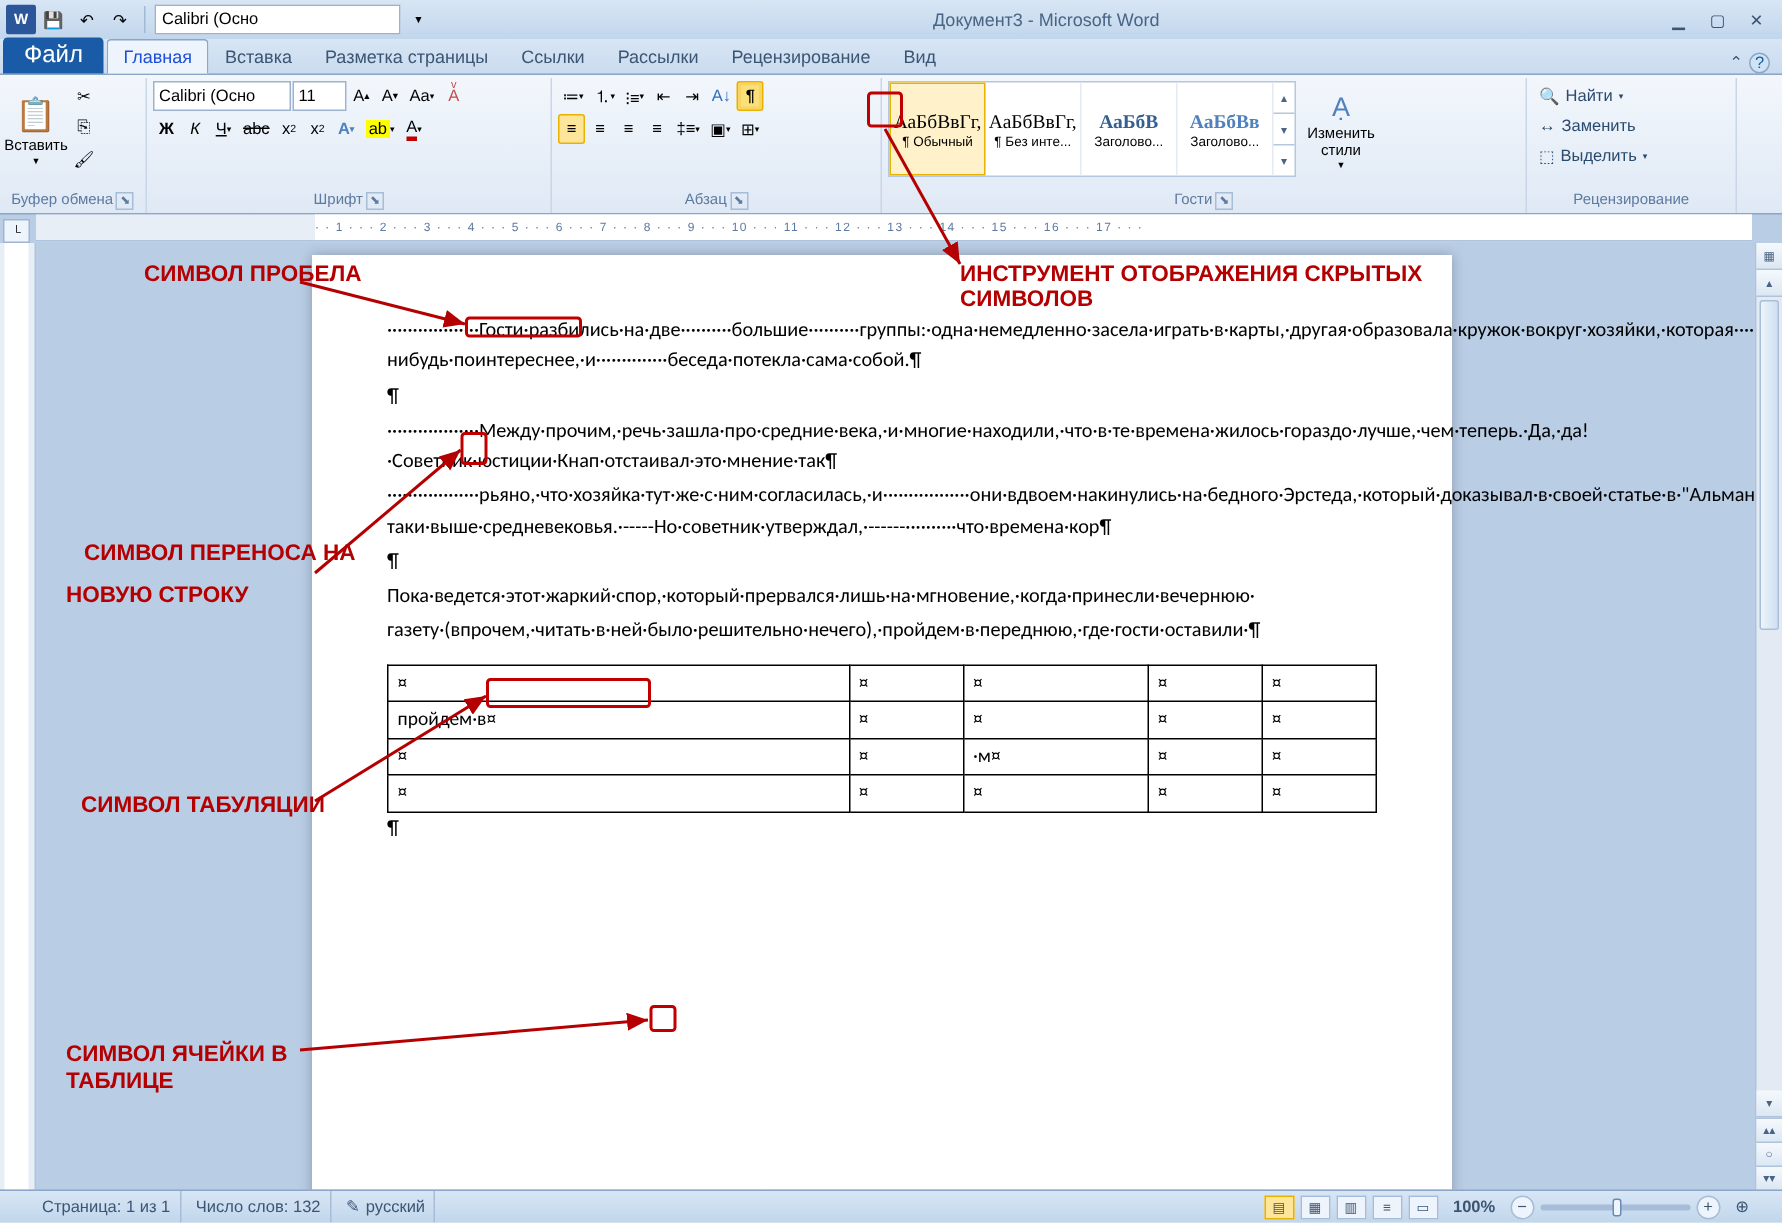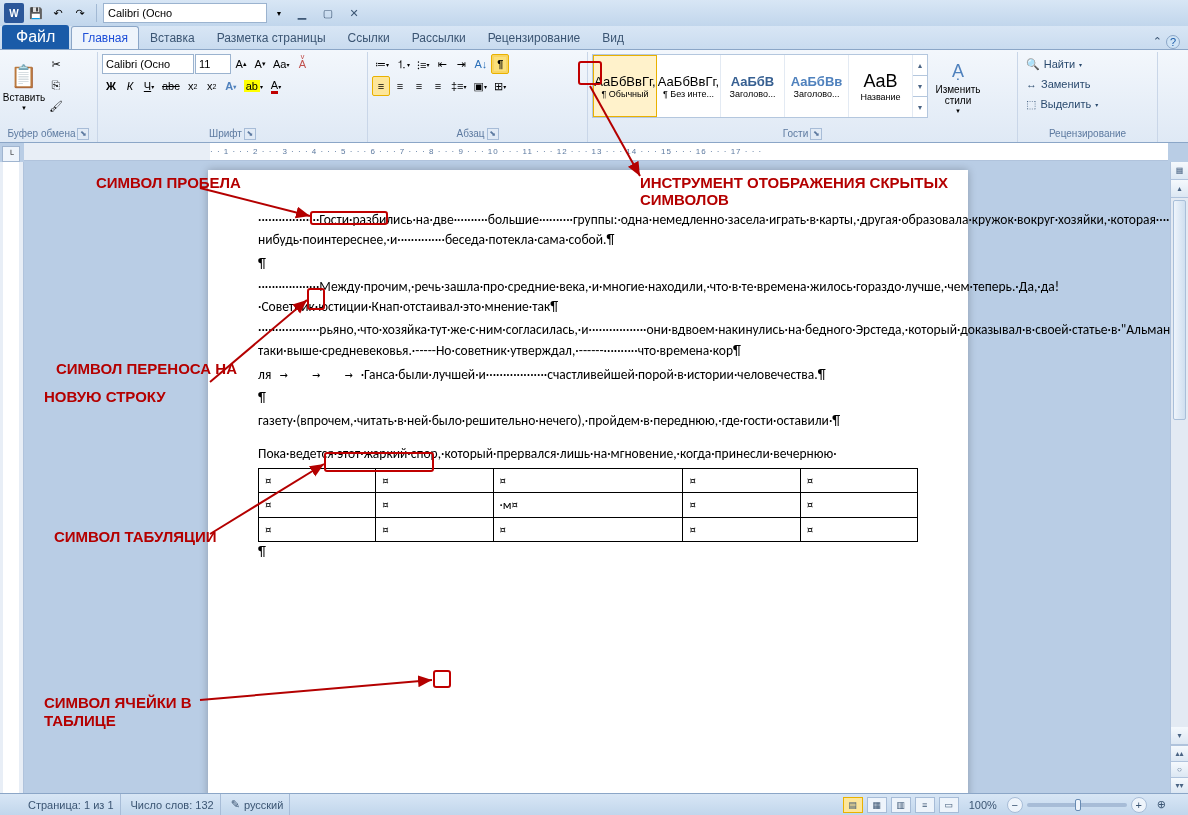--- a/index.html
+++ b/index.html
@@ -35,21 +35,21 @@
 .rbtn.active { background:#fde69a; border-color:#e9b100; }
 .rbtn.pilcrow-active { background:#fbe07a; border:1px solid #e9b100; box-shadow:0 0 0 2px #f8d563 inset; }
 .fsel { height:20px; font-size:11px; border:1px solid #9bb3cf; padding:0 3px; background:#fff; }
 .fsel.name { width:92px; }
 .fsel.size { width:36px; }
 
 
 .styles-gallery { display:flex; gap:0; height:64px; border:1px solid #b4c7de; background:#fff; }
 .style-item { width:64px; border-right:1px solid #e3eaf3; display:flex; flex-direction:column; align-items:center; justify-content:center; font-size:9px; cursor:pointer; padding:2px; text-align:center; }
 .style-item.active { border:1px solid #e9b100; background:#fff2cb; }
-.style-item .sample { font-size:13px; font-family:Liberation Sans, sans-serif; }
+.style-item .sample { font-size:13px; font-family:Liberation Serif, serif; }
 .style-scroller { width:14px; display:flex; flex-direction:column; }
 .style-scroller .sbtn { flex:1; border-top:1px solid #b4c7de; display:flex; align-items:center; justify-content:center; cursor:pointer; font-size:8px; color:#4a6484; }
 .style-scroller .sbtn:first-child { border-top:none; }
 
 
 .edit-group .link { display:flex; gap:4px; align-items:center; font-size:11px; color:#2a4a6e; cursor:pointer; height:20px; padding:0 4px; }
 
 
 .ruler-h { height:18px; background:#e8eef6; border-bottom:1px solid #b0c3dc; position:relative; margin-left:24px; margin-right:20px; }
 .ruler-h-track { position:absolute; left:186px; right:0; top:0; bottom:0; background:#fff; font-size:8px; color:#5d7aa0; display:flex; align-items:center; letter-spacing:1px; overflow:hidden; }
@@ -97,20 +97,21 @@
 <div class="titlebar">
   <div class="qat">
     <div class="btn" style="background:#2b579a;color:#fff;font-weight:bold;font-size:10px;">W</div>
     <div class="btn">💾</div>
     <div class="btn">↶</div>
     <div class="btn">↷</div>
     <div class="sep"></div>
     <input class="font-sel" value="Calibri (Осно" style="">
     <span class="btn" style="font-size:7px;">▼</span>
   </div>
+  <div class="title">Документ3 - Microsoft Word</div>
   <div class="winctrl">
     <div class="btn">▁</div>
     <div class="btn">▢</div>
     <div class="btn">✕</div>
   </div>
 </div>
 
 <div class="ribbon-tabs">
   <div class="file-tab">Файл</div>
   <div class="rtab active">Главная</div>
@@ -270,24 +271,20 @@
             <span class="sample">АаБбВвГг,</span>
             <span>¶ Без инте...</span>
           </div>
         <div class="style-item">
             <span class="sample" style="color:#365f91;font-weight:bold;">АаБбВ</span>
             <span>Заголово...</span>
           </div>
         <div class="style-item">
             <span class="sample" style="color:#4f81bd;font-weight:bold;">АаБбВв</span>
             <span>Заголово...</span>
-          </div>
-        <div class="style-item">
-            <span class="sample" style="font-size:18px;">АаВ</span>
-            <span>Название</span>
           </div>
         <div class="style-scroller">
           <div class="sbtn">▴</div>
           <div class="sbtn">▾</div>
           <div class="sbtn">▾</div>
         </div>
       </div>
       <div class="rbtn large" style="width:56px;">
         <span style="font-size:18px;color:#4f81bd;">Ạ</span>
         <span style="text-align:center;">Изменить стили</span>
@@ -331,28 +328,34 @@
 <div class="workspace">
   <div class="ruler-v">
       <div class="ruler-v-track"></div>
     </div>
   <div class="doc-scroll">
     <div class="page">
       <p class="para">··················Гости·разбились·на·две··········большие··········группы:·одна·немедленно·засела·играть·в·карты,·другая·образовала·кружок·вокруг·хозяйки,·которая··············предложила·"придумать·что-нибудь·поинтереснее,·и··············беседа·потекла·сама·собой.¶</p>
       <p>¶</p>
       <p class="para">··················Между·прочим,·речь·зашла·про·средние·века,·и·многие·находили,·что·в·те·времена·жилось·гораздо·лучше,·чем·теперь.·Да,·да!·Советник·юстиции·Кнап·отстаивал·это·мнение·так¶</p>
       <p class="para">··················рьяно,·что·хозяйка·тут·же·с·ним·согласилась,·и·················они·вдвоем·накинулись·на·бедного·Эрстеда,·который·доказывал·в·своей·статье·в·"Альманахе",·что·наша·эпоха·кое·в·чем·все-таки·выше·средневековья.·-----Но·советник·утверждал,·------··········что·времена·кор¶</p>
-      <p class="para"><span>ля</span><span class="tabarrow">&nbsp;→&nbsp;&nbsp;&nbsp;→&nbsp;&nbsp;&nbsp;→&nbsp;</span><span>·Ганса·были·лучшей·и··················счастливейшей·порой·в·истории·человечества.¶</span></p>
       <p>¶</p>
+      <p class="para">Пока·ведется·этот·жаркий·спор,·который·прервался·лишь·на·мгновение,·когда·принесли·вечернюю·</p>
       <p class="para" style="margin-bottom:12px;">газету·(впрочем,·читать·в·ней·было·решительно·нечего),·пройдем·в·переднюю,·где·гости·оставили·¶</p>
-      <p class="para">Пока·ведется·этот·жаркий·спор,·который·прервался·лишь·на·мгновение,·когда·принесли·вечернюю·</p>
       <table>
         <tbody>
             <tr>
               <td>¤</td>
+              <td>¤</td>
+              <td>¤</td>
+              <td>¤</td>
+              <td>¤</td>
+            </tr>
+        <tr>
+              <td>пройдем·в¤</td>
               <td>¤</td>
               <td>¤</td>
               <td>¤</td>
               <td>¤</td>
             </tr>
         <tr>
               <td>¤</td>
               <td>¤</td>
               <td>·м¤</td>
               <td>¤</td>
@@ -418,20 +421,20 @@
   <div class="cell">
       <span>✎</span>
       <span>русский</span>
     </div>
   <div class="spacer"></div>
   <div class="viewbtn active">▤</div>
   <div class="viewbtn">▦</div>
   <div class="viewbtn">▥</div>
   <div class="viewbtn">≡</div>
   <div class="viewbtn">▭</div>
-  <span style="margin:0 6px;">100%</span>
+  <span style="margin:0 6px;font-weight:bold;">100%</span>
   <div class="zb">−</div>
   <div class="zoom-slider">
       <div class="knob"></div>
     </div>
   <div class="zb">+</div>
   <span style="margin-left:6px;cursor:pointer;">⊕</span>
 </div>
 
 </body></html>

